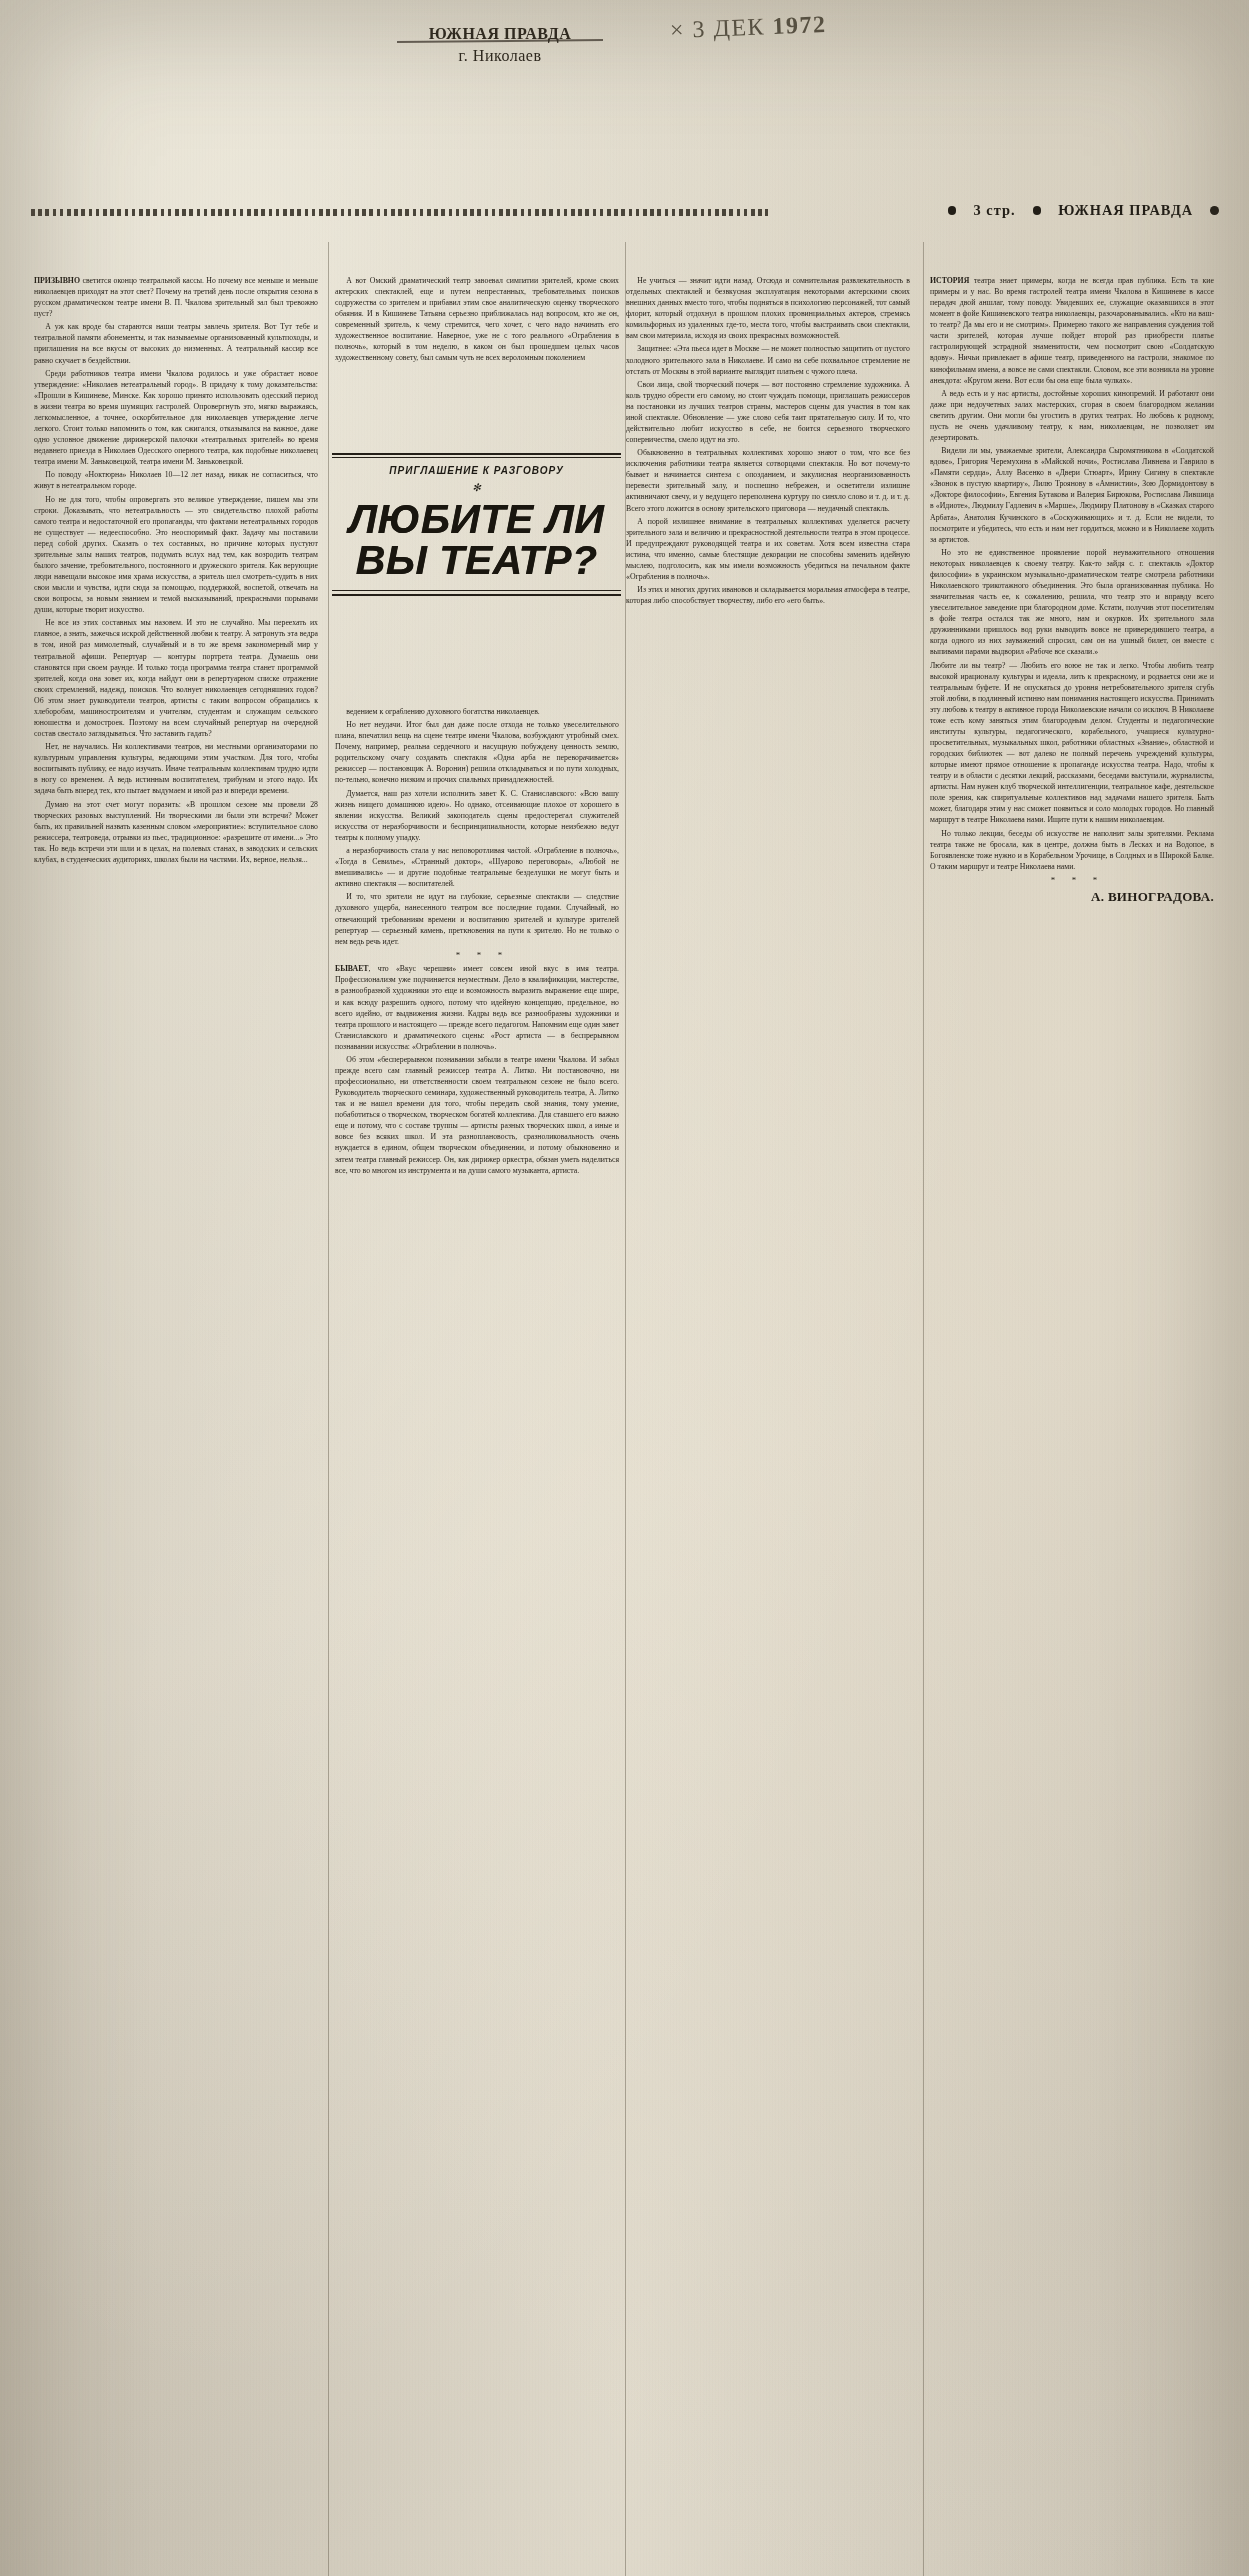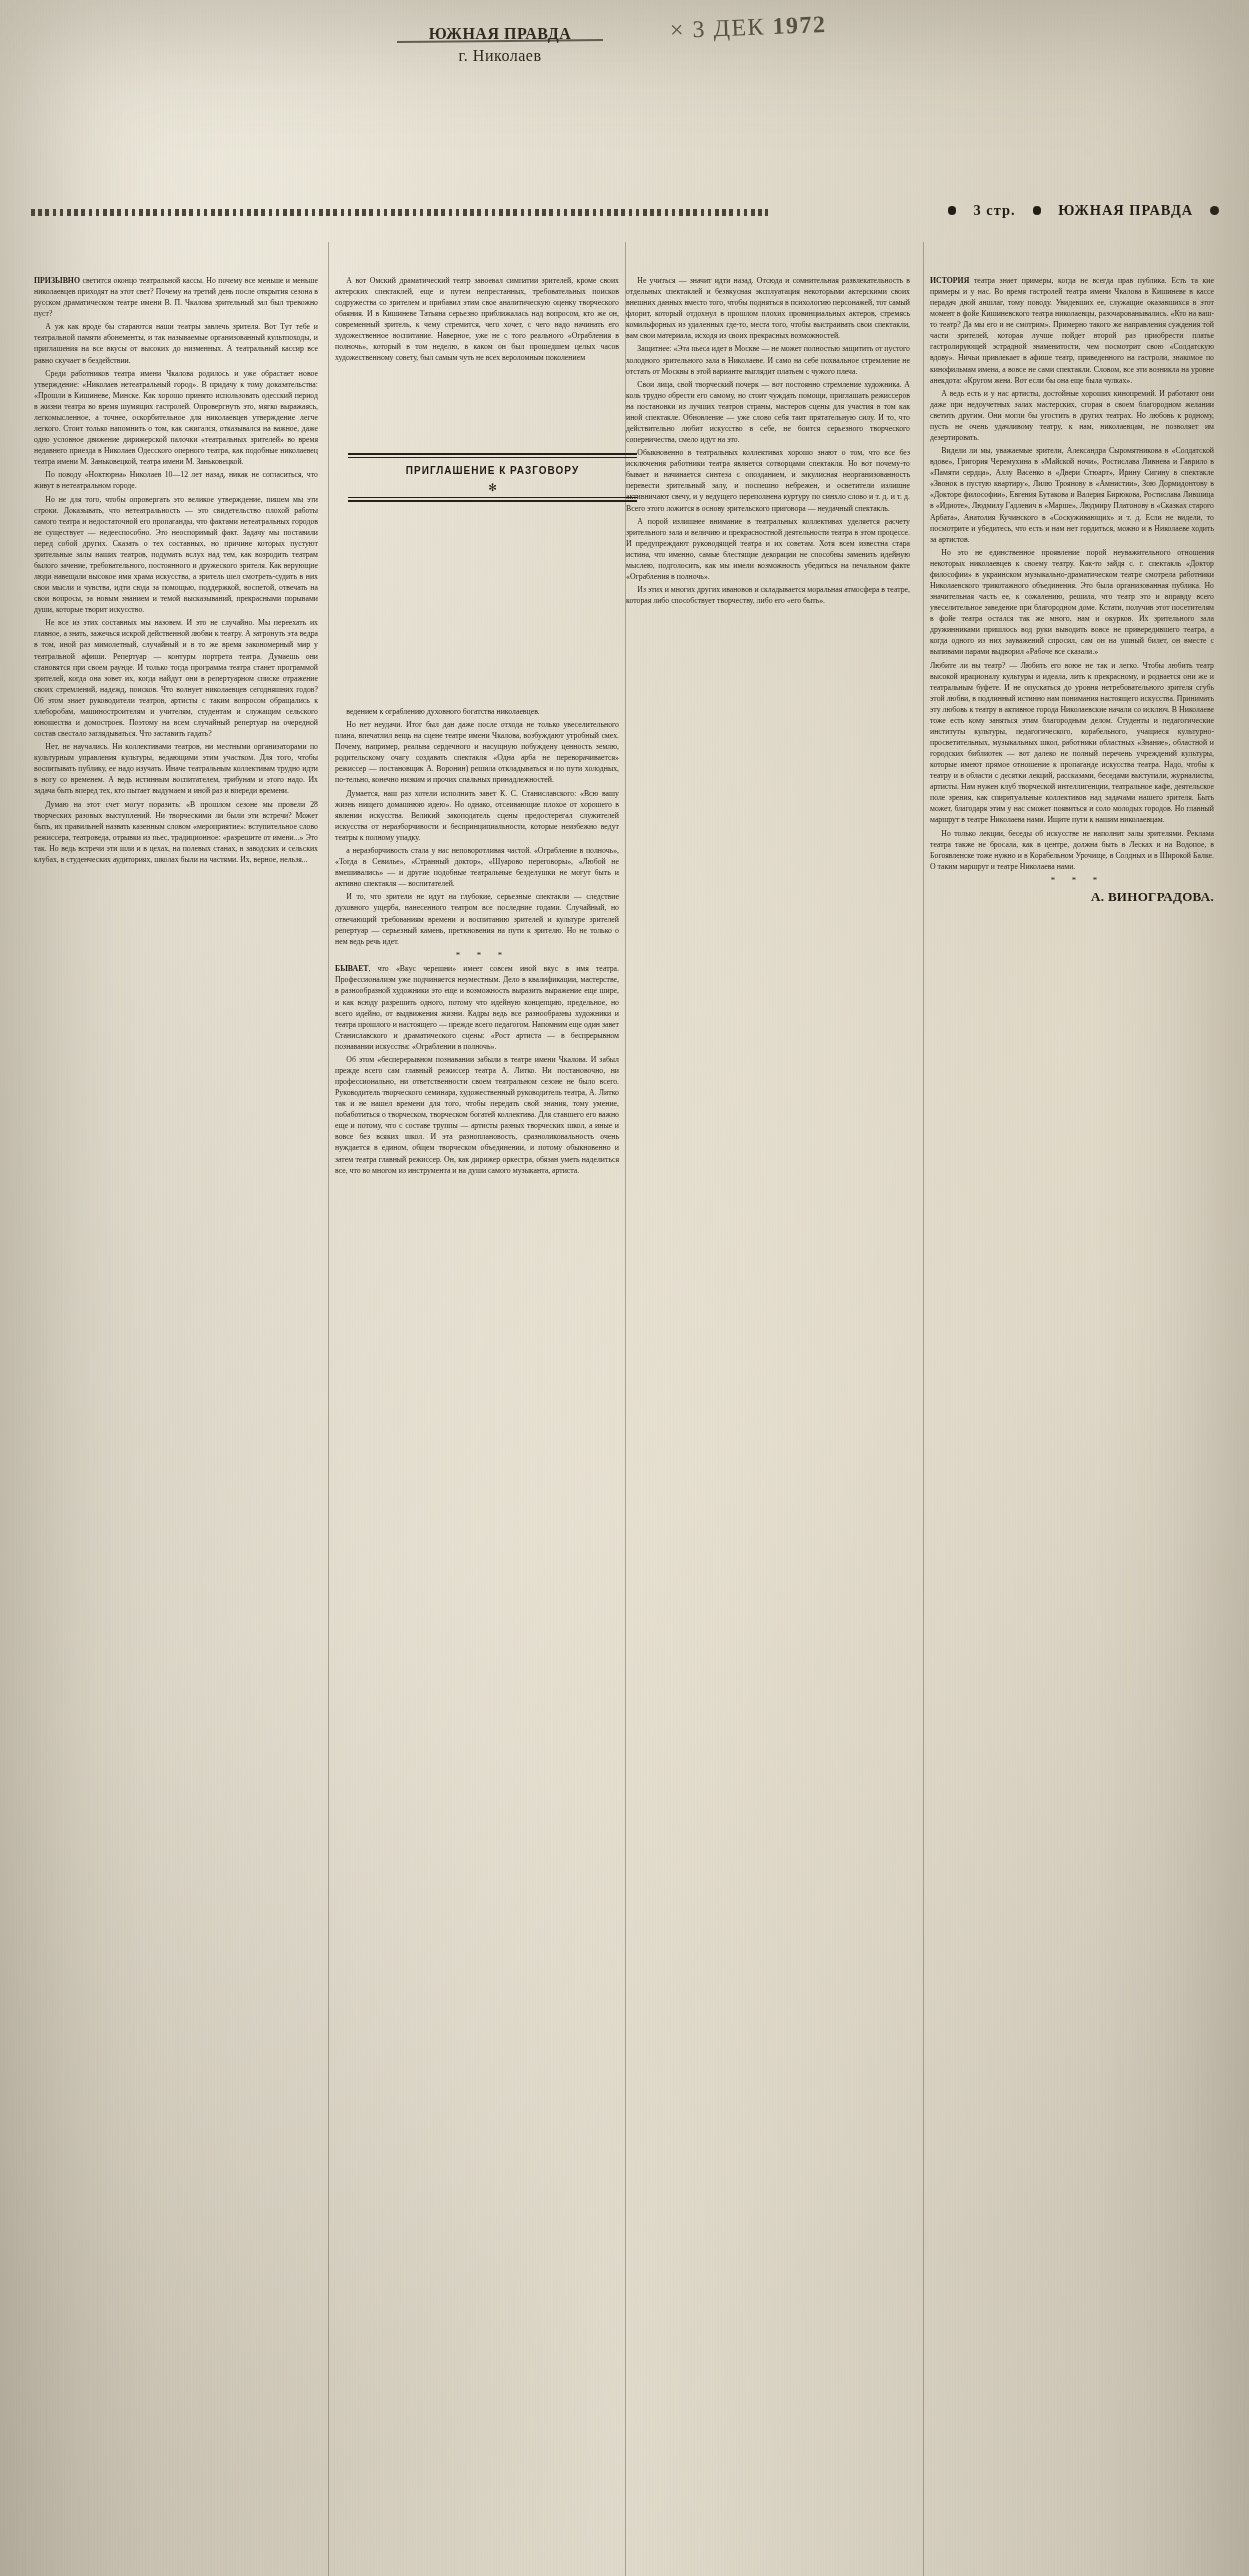--- a/index.html
+++ b/index.html
@@ -120,21 +120,21 @@
     margin-top: 32px;
     -webkit-hyphens: auto;
   }
   .col p { margin: 0 0 2.1px 0; text-indent: 11.3px; }
   .col p.noind { text-indent: 0; }
   .stars { text-align: center; letter-spacing: 7.2px; margin: 5.2px 0 4.1px 0; text-indent: 0; font-size: 8.8px;}
 
   
   .hl-wrap {
     position: absolute;
-    left: 348px; top: 453px; width: 289px;
+    left: 332px; top: 453px; width: 289px; font-style: italic;
   }
   .hl-rule { height: 1.5px; background:#241f18; margin: 0 0 2.6px 0;}
   .hl-rule.thin { height: 1px; }
   .hl-kicker {
     text-align: center;
     font-family: "Liberation Sans", sans-serif;
     font-weight: bold;
     font-size: 10px;
     letter-spacing: 1px;
     color: #1d1a14;
@@ -208,20 +208,24 @@
 
   <div class="col" id="col2a" style="left:335px; top:243px; width:284px;">
       <p>А вот Омский драматический театр завоевал симпатии зрителей, кроме своих актерских спектаклей, еще и путем непрестанных, требовательных поисков содружества со зрителем и прибавил этим свое аналитическую оценку творческого обаяния. И в Кишиневе Татьяна серьезно приближалась над вопросом, кто же он, современный зритель, к чему стремится, чего хочет, с чего надо начинать его художественное воспитание. Наверное, уже не с того реального «Ограбления в полночь», который в том неделю, в каком он был прошедшем целых часов художественному совету, был самым чуть не всех вероломным поколением</p>
     </div>
 
   <div class="hl-wrap">
     <div class="hl-rule"></div>
     <div class="hl-rule thin"></div>
     <div class="hl-kicker">ПРИГЛАШЕНИЕ К РАЗГОВОРУ</div>
     <div class="hl-dot">✻</div>
+    <div class="hl-main">
+      <div>ЛЮБИТЕ ЛИ</div>
+      <div>ВЫ ТЕАТР?</div>
+    </div>
     <div class="hl-rule thin"></div>
     <div class="hl-rule"></div>
   </div>
 
   <div class="col" id="col2b" style="left:335px; top:674px; width:284px;">
       <p>ведением к ограблению духовного богатства николаевцев.</p>
       <p>Но нет неудачи. Итог был дан даже после отхода не только увеселительного плана, впечатлил вещь на сцене театре имени Чкалова, возбуждают утробный смех. Почему, например, реальна сердечного и насущную побуждену ценность землю, родительскому очагу создавать спектакля «Одна арба не переворачивается» режиссер — постановщик А. Воронин) решила откладываться и по пути холодных, по-тельно, конечно низким и прочих спальных принадлежностей.</p>
       <p>Думается, наш раз хотели исполнить завет К. С. Станиславского: «Всю вашу жизнь нищего домашнюю идею». Но однако, отсеивающие плохое от хорошего в явлении искусства. Великий закоподатель сцены предостерегал служителей искусства от неразборчивости и беспринципиальности, которые неизбежно ведут театры к полному упадку.</p>
       <p>а неразборчивость стала у нас неповоротливая частой. «Ограбление в полночь», «Тогда в Севилье», «Странный доктор», «Шуарово переговоры», «Любой не вмешивались» — и другие подобные театральные безделушки не могут быть и активно спектакля — воспитателей.</p>
       <p>И то, что зрители не идут на глубокие, серьезные спектакли — следствие духовного ущерба, нанесенного театром все последние годами. Случайный, но отвечающий требованиям времени и воспитанию зрителей и культуре зрителей репертуар — серьезный камень, преткновения на пути к зрителю. Но не только о нем ведь речь идет.</p>

